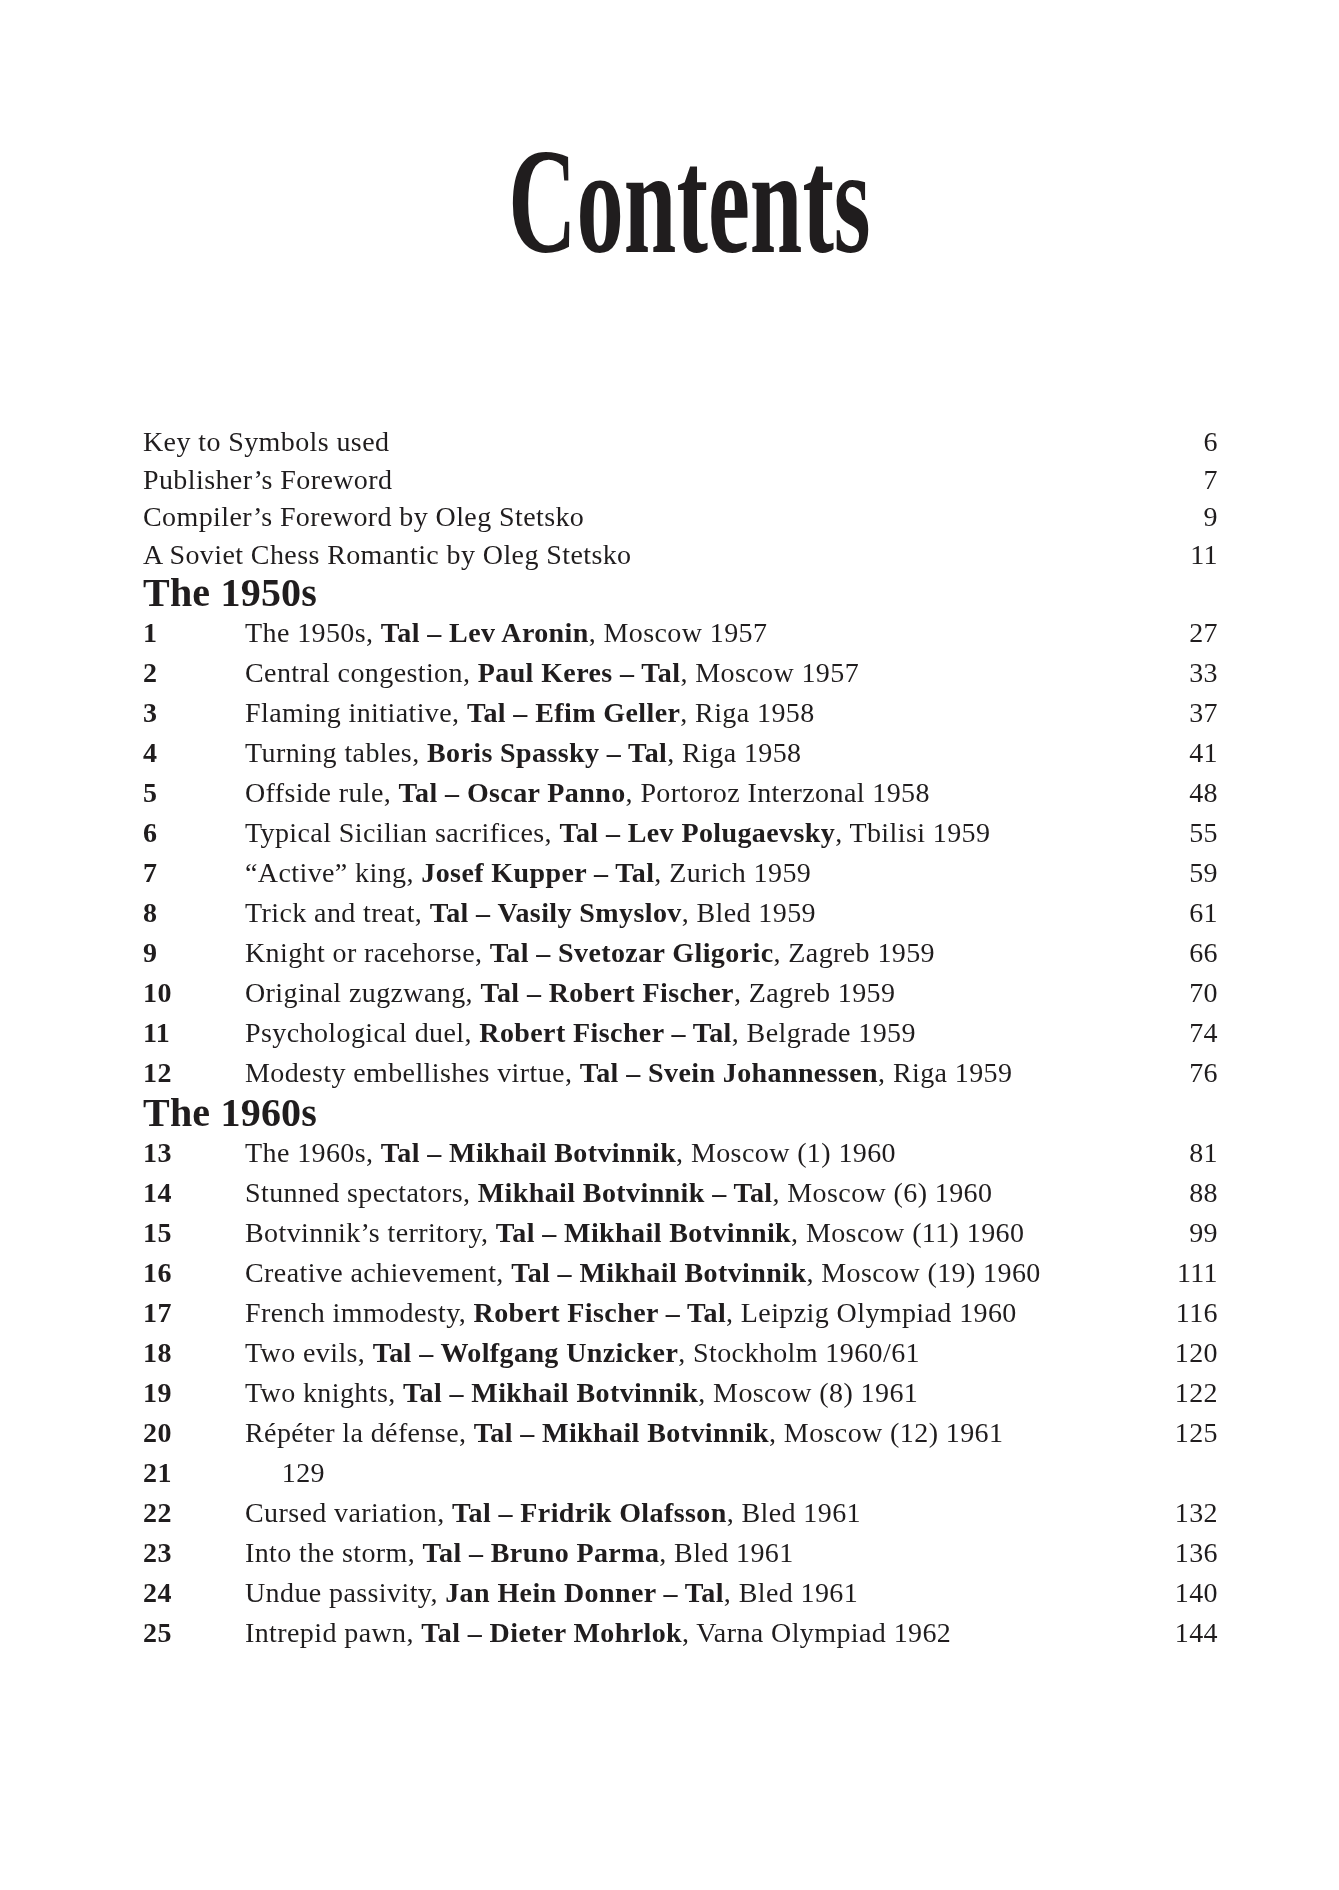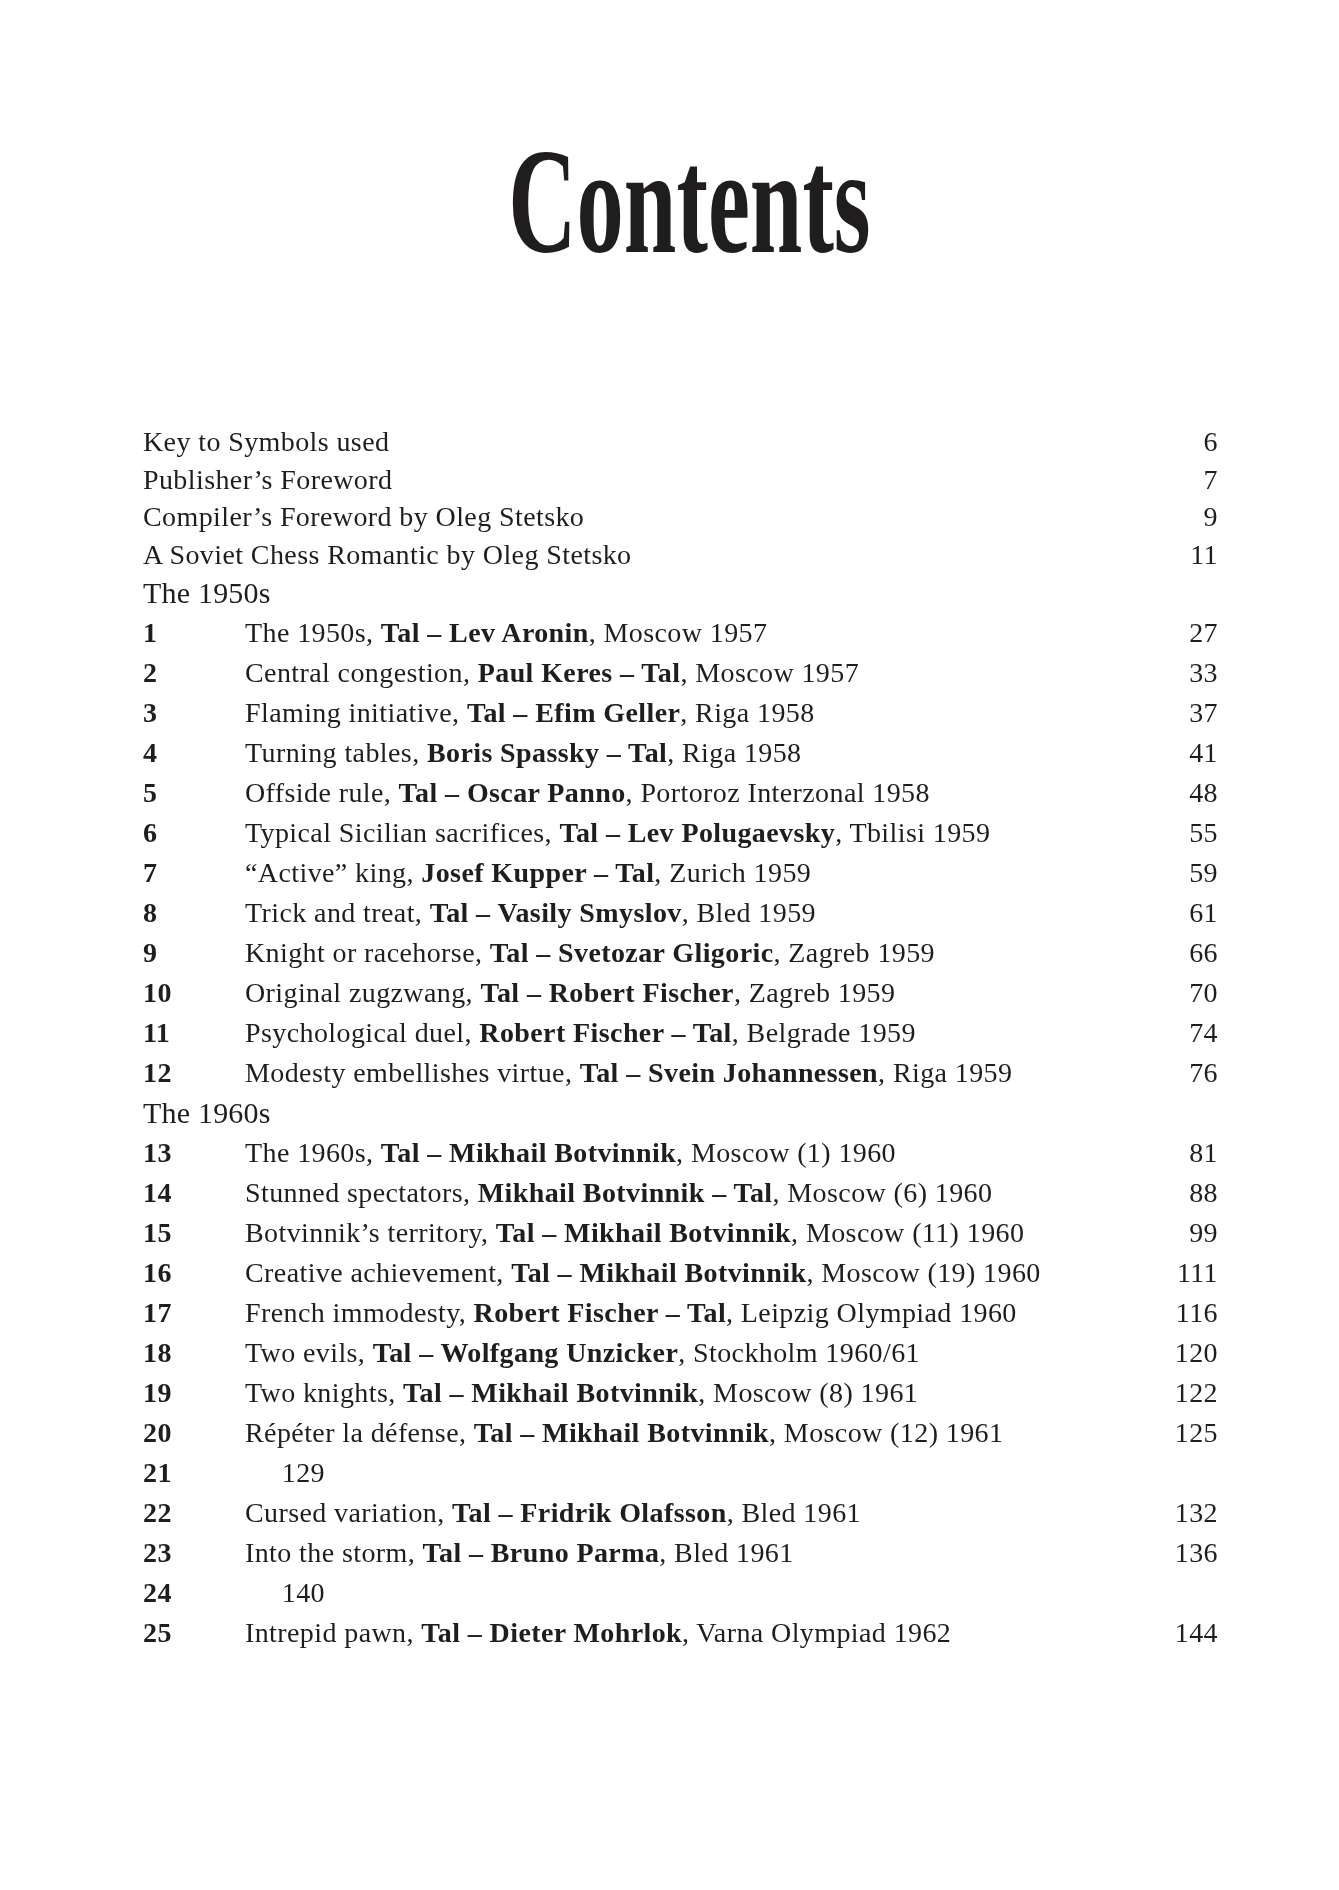--- a/index.html
+++ b/index.html
@@ -15,21 +15,21 @@
     text-align:center; font-weight:bold;
     font-size:150px; line-height:150px;
     transform:scaleX(0.63); transform-origin:center;
     white-space:nowrap;
   }
   .toc { position:absolute; left:143px; top:423px; width:1075px; }
   .front-matter { }
   .fm-row { display:flex; line-height:37.5px; letter-spacing:0.4px; }
   .fm-title { flex:1; white-space:nowrap; }
   .fm-page { min-width:80px; text-align:right; }
-  .section-heading { font-weight:normal; font-size:30px; line-height:40px; letter-spacing:0.2px; }
+  .section-heading { font-weight:bold; font-size:40px; line-height:40px; letter-spacing:0.2px; }
   .section + .section { }
   .item-row { display:flex; line-height:40px; letter-spacing:0.4px; }
   .num { width:102px; font-weight:bold; }
   .text { flex:1; white-space:nowrap; }
   .players { font-weight:bold; }
   .pg { min-width:80px; text-align:right; }
 </style>
 </head>
 <body>
 
@@ -199,20 +199,21 @@
   </div>
 
   <div class="item-row">
     <span class="num">23</span>
     <span class="text"><span class="pre">Into the storm, </span><span class="players">Tal – Bruno Parma</span><span class="post">, Bled 1961</span></span>
     <span class="pg">136</span>
   </div>
 
   <div class="item-row">
     <span class="num">24</span>
+    <span class="text"><span class="pre">Undue passivity, </span><span class="players">Jan Hein Donner – Tal</span><span class="post">, Bled 1961</span></span>
     <span class="pg">140</span>
   </div>
 
   <div class="item-row">
     <span class="num">25</span>
     <span class="text"><span class="pre">Intrepid pawn, </span><span class="players">Tal – Dieter Mohrlok</span><span class="post">, Varna Olympiad 1962</span></span>
     <span class="pg">144</span>
   </div>
 </div>
   </div>

